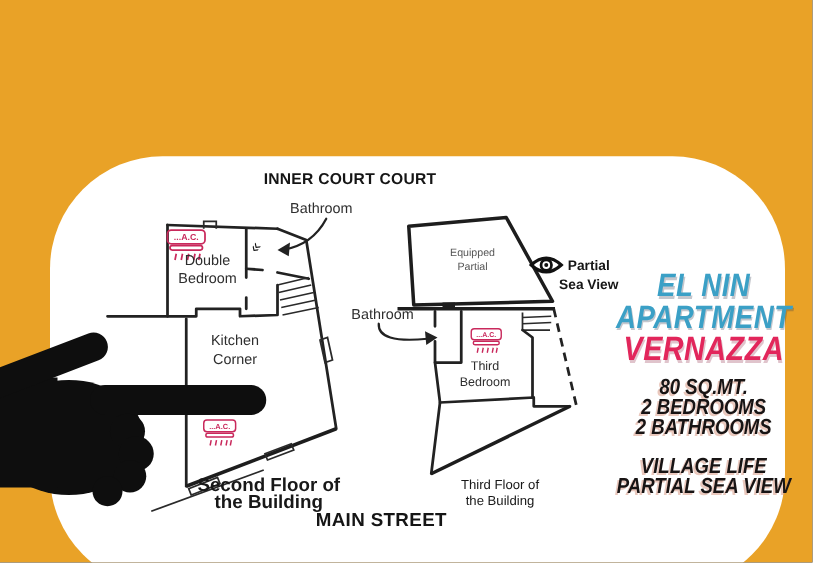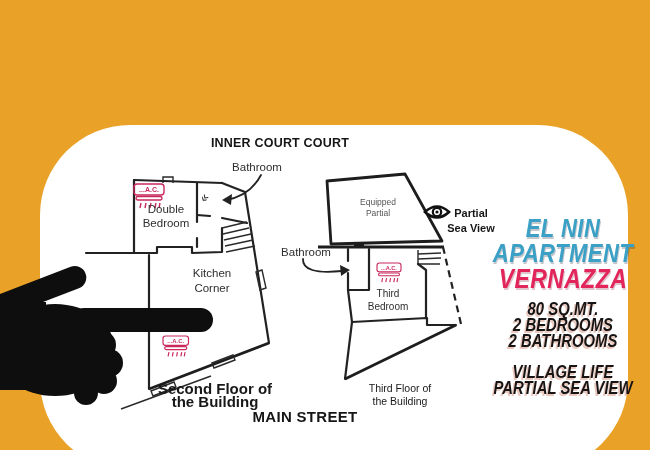--- a/index.html
+++ b/index.html
@@ -14,21 +14,21 @@
   }
   svg.layer{position:absolute;left:0;top:0;}
   
   .plan-label{
     position:absolute;transform:translateX(-50%);text-align:center;
     color:#2e2e2e;white-space:nowrap;font-size:11.5px;line-height:13.5px;
   }
   .lbl-court{left:280px;top:137px;font-weight:bold;color:#151515;font-size:12.5px;letter-spacing:.2px;}
   .lbl-bath-l{left:257px;top:161px;}
   .lbl-double{left:166px;top:203px;}
-  .lbl-kitchen{left:188px;top:266px;line-height:14.5px;margin-left:24px;}
+  .lbl-kitchen{left:188px;top:266px;line-height:14.5px;}
   .lbl-cap2{left:215px;top:382px;font-weight:bold;font-size:15px;line-height:13px;color:#181818;}
   .lbl-street{left:305px;top:410px;font-weight:bold;font-size:15px;letter-spacing:.3px;color:#151515;}
   .lbl-terrace{left:378px;top:197px;font-size:8.5px;line-height:10.5px;color:#555;}
   .lbl-bath-r{left:306px;top:246px;}
   .lbl-twin{left:388px;top:287px;font-size:10px;line-height:13px;}
   .lbl-seaview{left:471px;top:206px;font-weight:bold;font-size:11px;line-height:15px;color:#161616;}
   .lbl-cap3{left:400px;top:382px;font-weight:normal;font-size:10.5px;line-height:13px;color:#181818;}
   
   #info-panel{
     position:absolute;left:468px;top:216px;width:190px;text-align:center;

